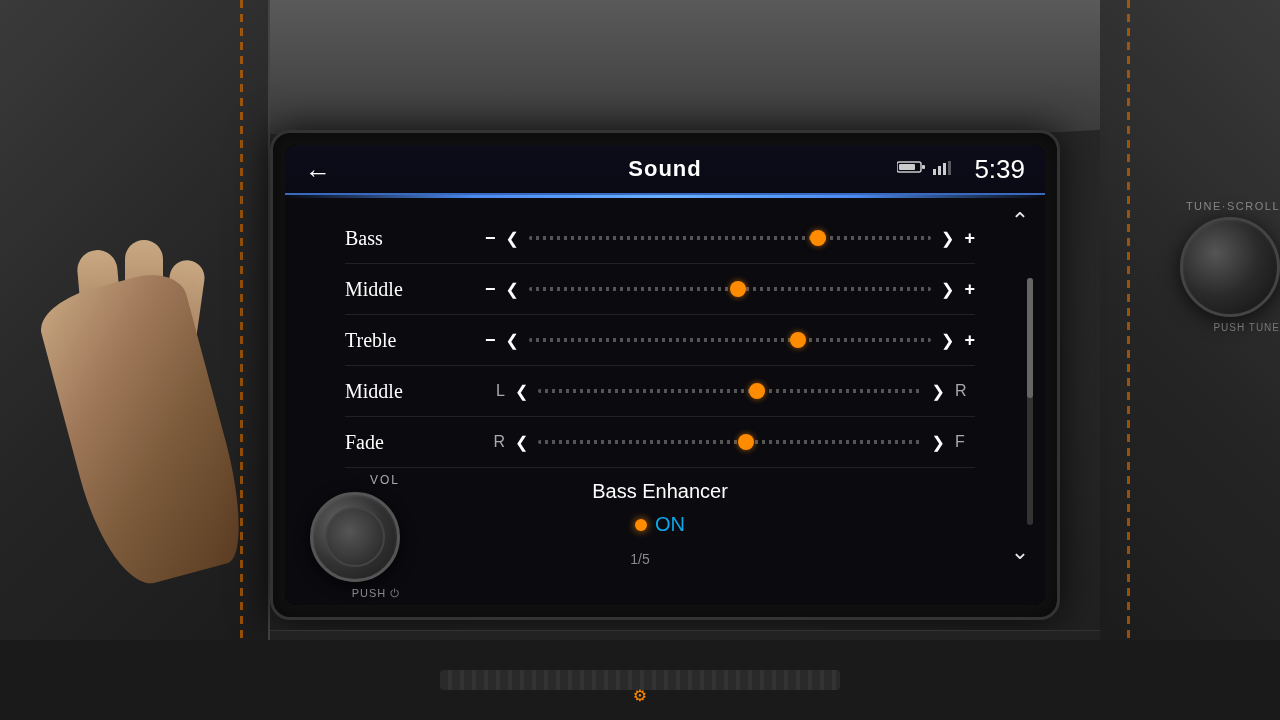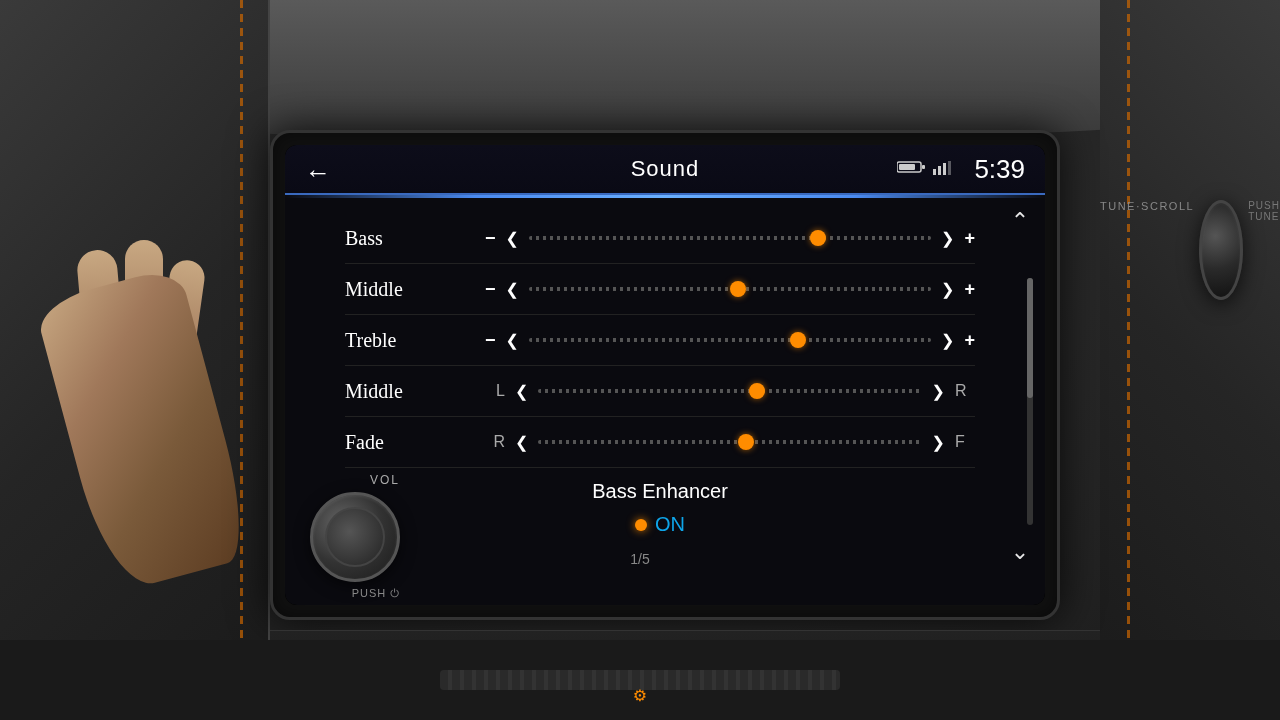--- a/index.html
+++ b/index.html
@@ -184,21 +184,21 @@
     .back-btn {
       color: #ffffff;
       font-size: 26px;
       cursor: pointer;
       font-weight: bold;
     }
 
     .screen-title {
       color: #ffffff;
       font-size: 22px;
-      font-weight: 400;
+      font-weight: 700;
       letter-spacing: 1px;
       position: absolute;
       left: 50%;
       transform: translateX(-50%);
     }
 
     .status-icons {
       display: flex;
       align-items: center;
       gap: 8px;
@@ -518,22 +518,22 @@
       letter-spacing: 1px;
     }
 
     
     .tune-knob-area {
       position: absolute;
       right: 0;
       top: 200px;
       width: 180px;
       display: flex;
-      flex-direction: row;
-      align-items: flex-start;
+      flex-direction: column;
+      align-items: flex-end;
       gap: 5px;
     }
 
     .tune-label {
       color: #888;
       font-size: 11px;
       letter-spacing: 1.5px;
       font-weight: 500;
     }
 

